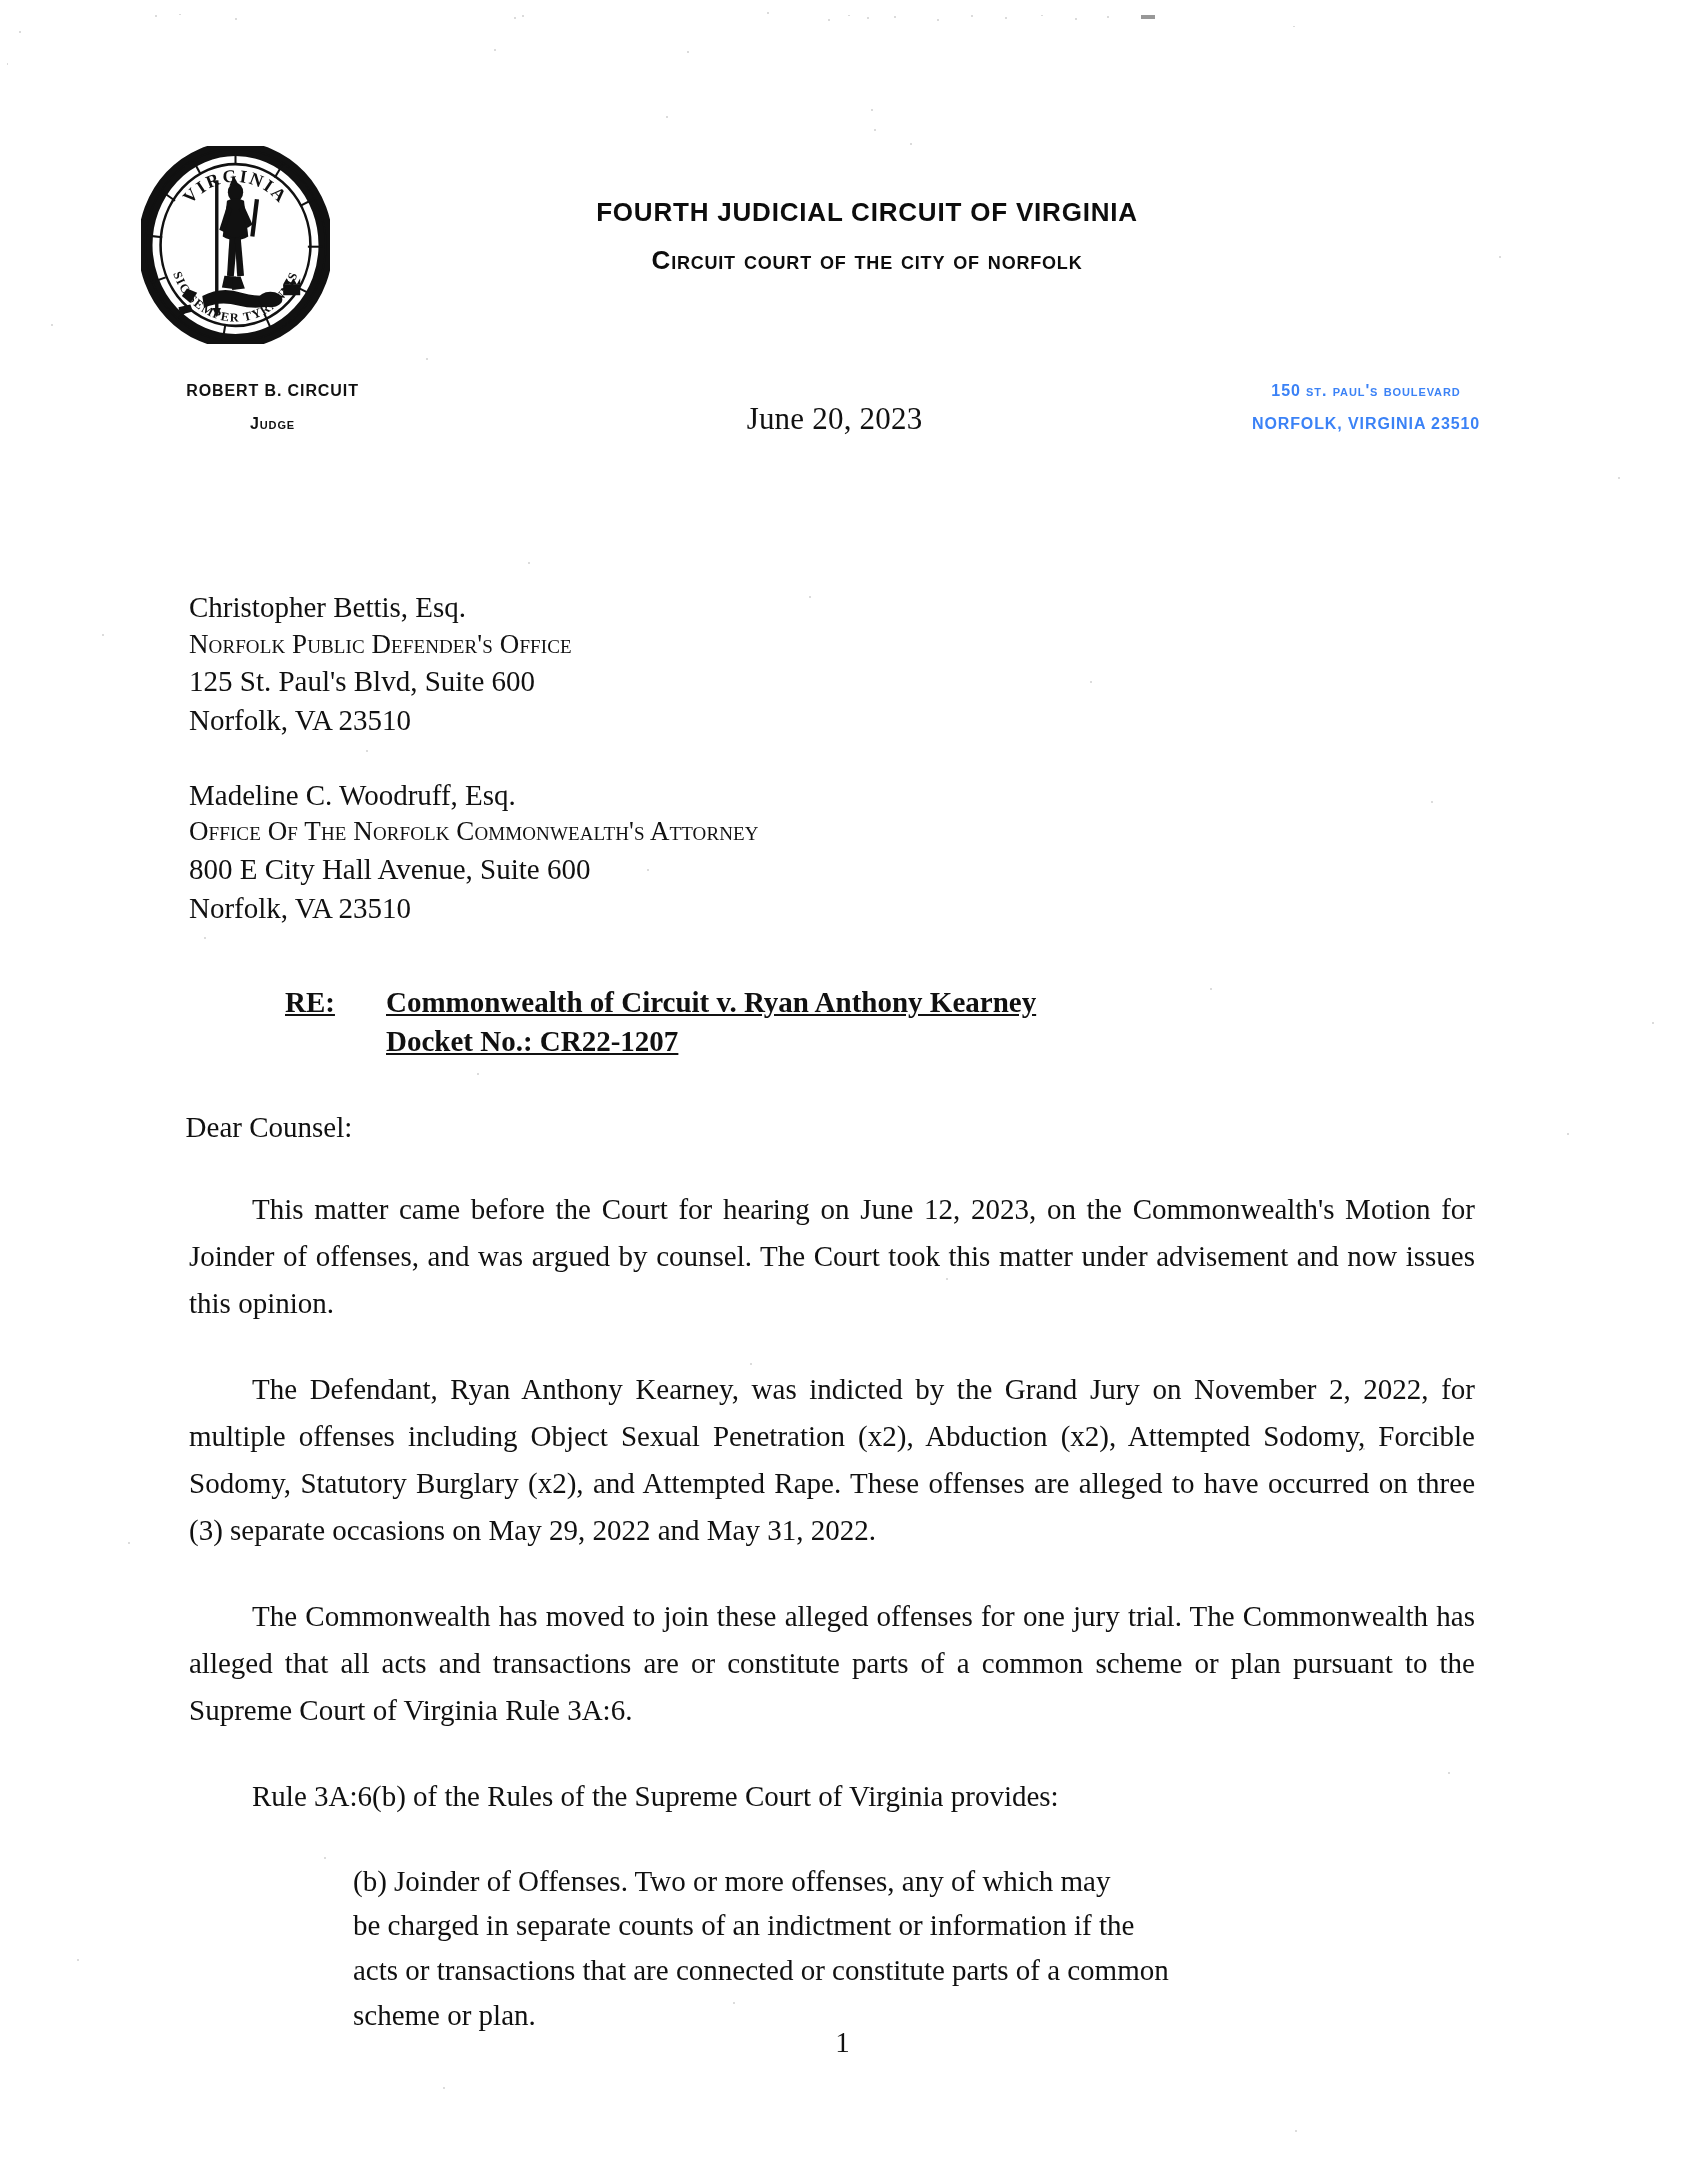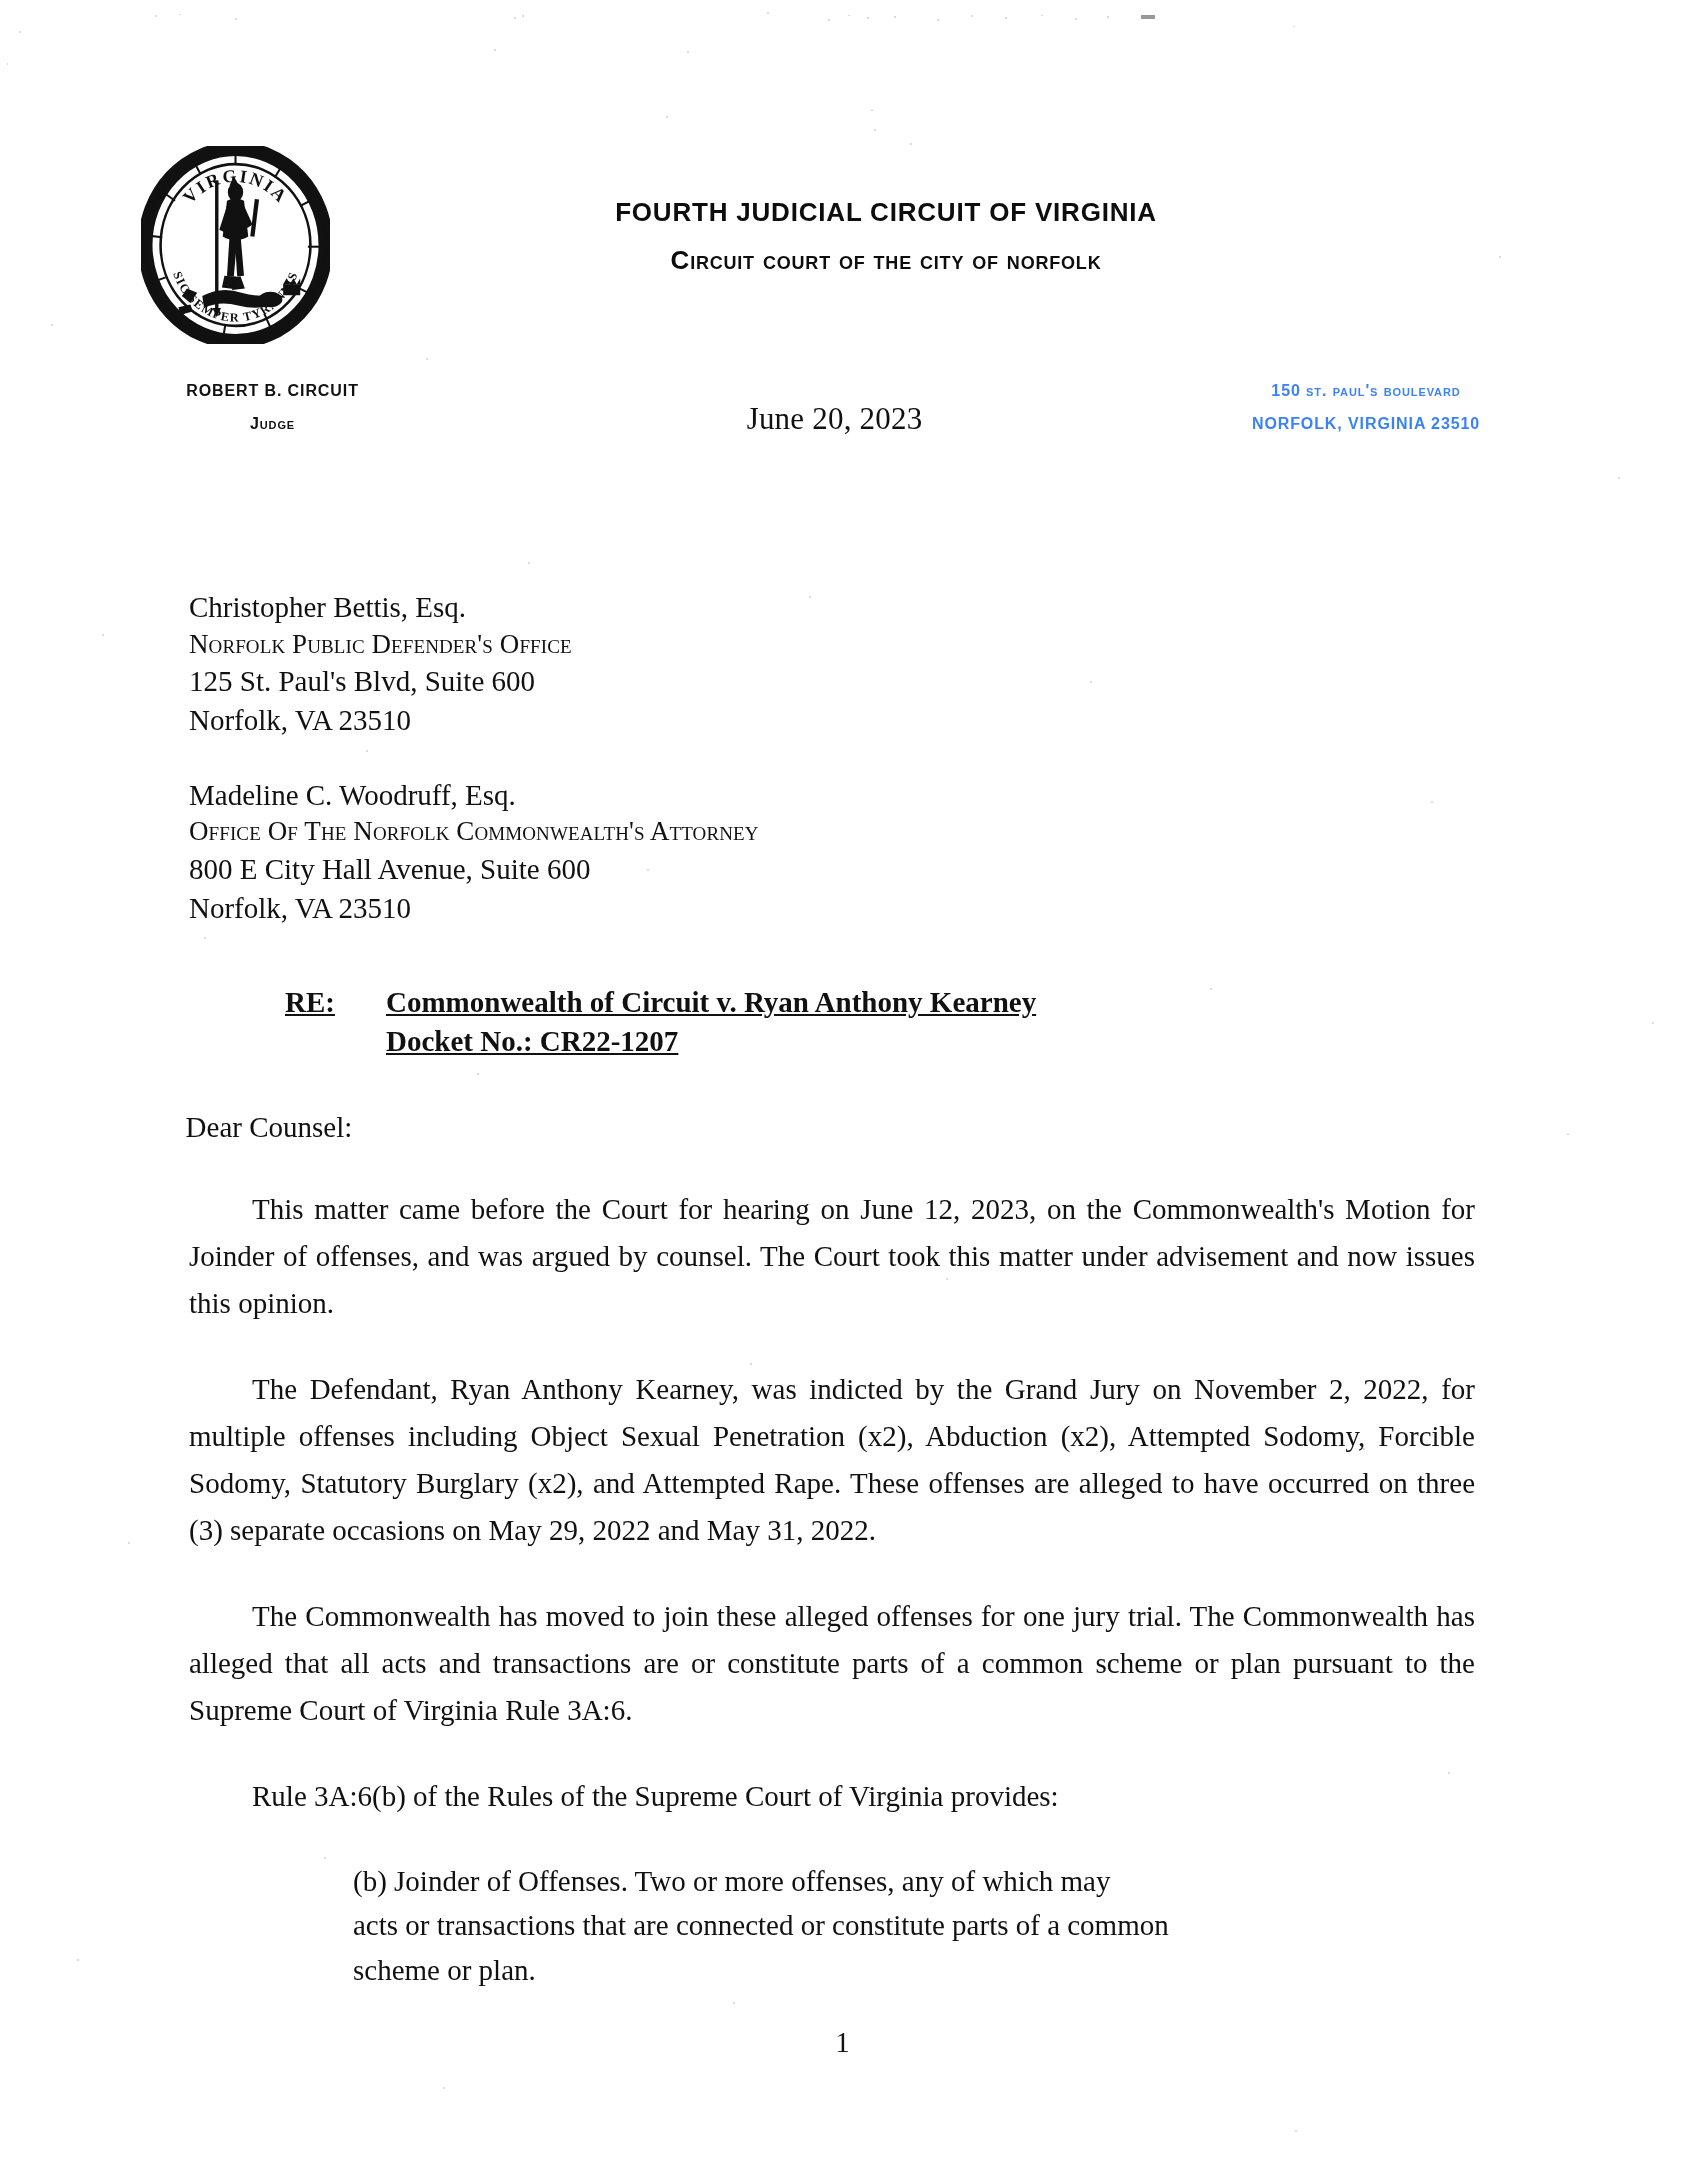--- a/index.html
+++ b/index.html
@@ -43,21 +43,21 @@
     position: absolute;
     left: 141px;
     top: 10.2px;
     width: 189px;
     height: 198px;
   }
   .seal svg { display:block; width:100%; height:100%; }
 
   .court-titles {
     position: absolute;
-    left: 494px;
+    left: 475px;
     width: 784px;
     top: 61px;
     text-align: center;
   }
   .court-line1 {
     font-family: "Liberation Sans", "DejaVu Sans", sans-serif;
     font-weight: 700;
     font-size: 26px;
     letter-spacing: 0.8px;
     color: #0d0d0d;
@@ -370,20 +370,21 @@
 
     <div class="salutation">Dear Counsel:</div>
 
     <p class="para">This matter came before the Court for hearing on June 12, 2023, on the Commonwealth's Motion for Joinder of offenses, and was argued by counsel. The Court took this matter under advisement and now issues this opinion.</p>
     <p class="para">The Defendant, Ryan Anthony Kearney, was indicted by the Grand Jury on November 2, 2022, for multiple offenses including Object Sexual Penetration (x2), Abduction (x2), Attempted Sodomy, Forcible Sodomy, Statutory Burglary (x2), and Attempted Rape. These offenses are alleged to have occurred on three (3) separate occasions on May 29, 2022 and May 31, 2022.</p>
     <p class="para">The Commonwealth has moved to join these alleged offenses for one jury trial. The Commonwealth has alleged that all acts and transactions are or constitute parts of a common scheme or plan pursuant to the Supreme Court of Virginia Rule 3A:6.</p>
     <p class="para">Rule 3A:6(b) of the Rules of the Supreme Court of Virginia provides:</p>
 
     <div class="blockquote">
       <span class="q-ln">(b)  Joinder of Offenses. Two or more offenses, any of which may</span>
+      <span class="q-ln">be charged in separate counts of an indictment or information if the</span>
       <span class="q-ln">acts or transactions that are connected or constitute parts of a common</span>
       <span class="q-ln">scheme or plan.</span>
     </div>
   </div>
 
   <div class="page-number">1</div>
 
 </div>
 
 

